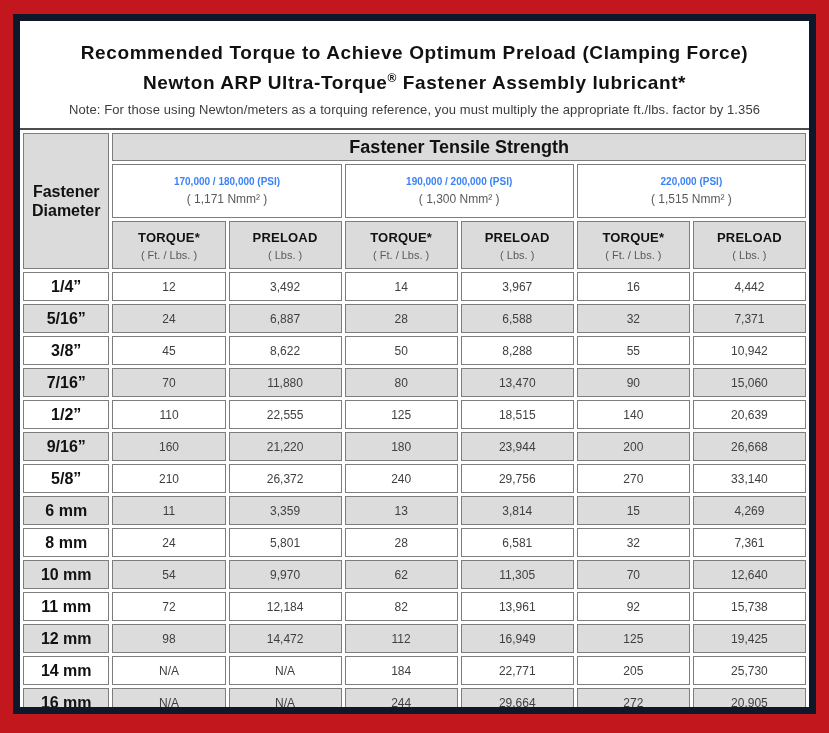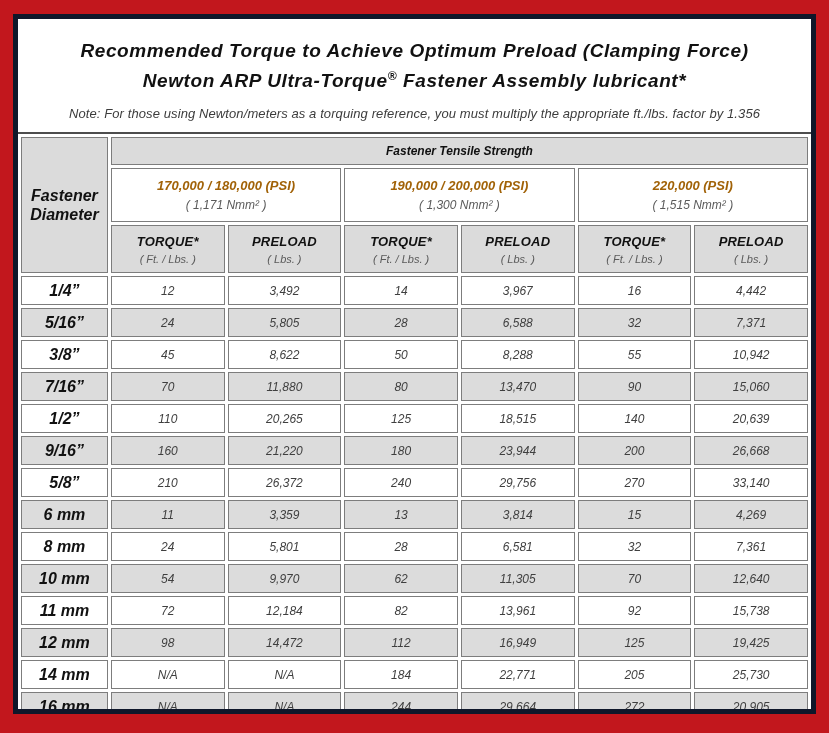--- a/index.html
+++ b/index.html
@@ -12,44 +12,43 @@
     height: 733px;
     box-sizing: border-box;
     background: #C2171D;
     padding: 14px 13px 19px 13px;
   }
   .inner {
     width: 100%;
     height: 100%;
     box-sizing: border-box;
     background: #ffffff;
-    border: 5px solid #0f172a;
+    border: 7px solid #0f172a;
     display: flex;
     flex-direction: column;
     overflow: hidden;
-    font-style: italic;
   }
   .title-block {
     text-align: center;
     padding: 17px 8px 0 8px;
   }
   .title-line {
     font-size: 19px;
     font-weight: bold;
     color: #111111;
     letter-spacing: 0.6px;
     line-height: 30px;
     white-space: nowrap;
   }
   .title-line sup {
     font-size: 12px;
     line-height: 0;
   }
   .note {
-    margin-top: 10px;
+    margin-top: 4px;
     font-size: 13px;
     color: #3c3c3c;
     letter-spacing: 0.1px;
     padding-bottom: 11px;
     white-space: nowrap;
   }
   table.torque {
     width: 100%;
     flex: 1;
     border-collapse: separate;
@@ -69,27 +68,27 @@
   .cell-white { background: #ffffff; }
   th.corner {
     vertical-align: bottom;
     font-size: 16px;
     font-weight: bold;
     color: #111;
     line-height: 19px;
     padding-bottom: 9px;
   }
   th.tensile {
-    font-size: 12px;
+    font-size: 18px;
     font-weight: bold;
     color: #111;
     height: 26px;
   }
   th.psi-cell { height: 52px; font-weight: normal; }
-  .psi-main { font-size: 13px; font-weight: bold; color: #a16207; display: block; margin-bottom: 5px; }
+  .psi-main { font-size: 10px; font-weight: bold; color: #3b82f6; display: block; margin-bottom: 5px; }
   .psi-sub  { font-size: 12px; color: #5a5a5a; display: block; }
   th.colhead { height: 46px; font-weight: normal; }
   .colhead-main { font-size: 13px; font-weight: bold; color: #111; display: block; margin-bottom: 4px; letter-spacing: 0.2px; }
   .colhead-sub  { font-size: 11px; color: #5a5a5a; display: block; }
   tbody td { height: 27px; font-size: 12px; color: #3f3f3f; }
   tbody td.diam { font-weight: bold; color: #111; font-size: 16px; }
   tbody tr.row-white td { background: #ffffff; }
   tbody tr.row-gray  td { background: #dcdcdc; text-align: center; }
 </style>
 </head>
@@ -169,21 +168,21 @@
             <td>12</td>
             <td>3,492</td>
             <td>14</td>
             <td>3,967</td>
             <td>16</td>
             <td>4,442</td>
           </tr>
           <tr class="row-gray">
             <td class="diam">5/16”</td>
             <td>24</td>
-            <td>5,805</td>
+            <td>6,887</td>
             <td>28</td>
             <td>6,588</td>
             <td>32</td>
             <td>7,371</td>
           </tr>
           <tr class="row-white">
             <td class="diam">3/8”</td>
             <td>45</td>
             <td>8,622</td>
             <td>50</td>
@@ -196,21 +195,21 @@
             <td>70</td>
             <td>11,880</td>
             <td>80</td>
             <td>13,470</td>
             <td>90</td>
             <td>15,060</td>
           </tr>
           <tr class="row-white">
             <td class="diam">1/2”</td>
             <td>110</td>
-            <td>20,265</td>
+            <td>22,555</td>
             <td>125</td>
             <td>18,515</td>
             <td>140</td>
             <td>20,639</td>
           </tr>
           <tr class="row-gray">
             <td class="diam">9/16”</td>
             <td>160</td>
             <td>21,220</td>
             <td>180</td>

